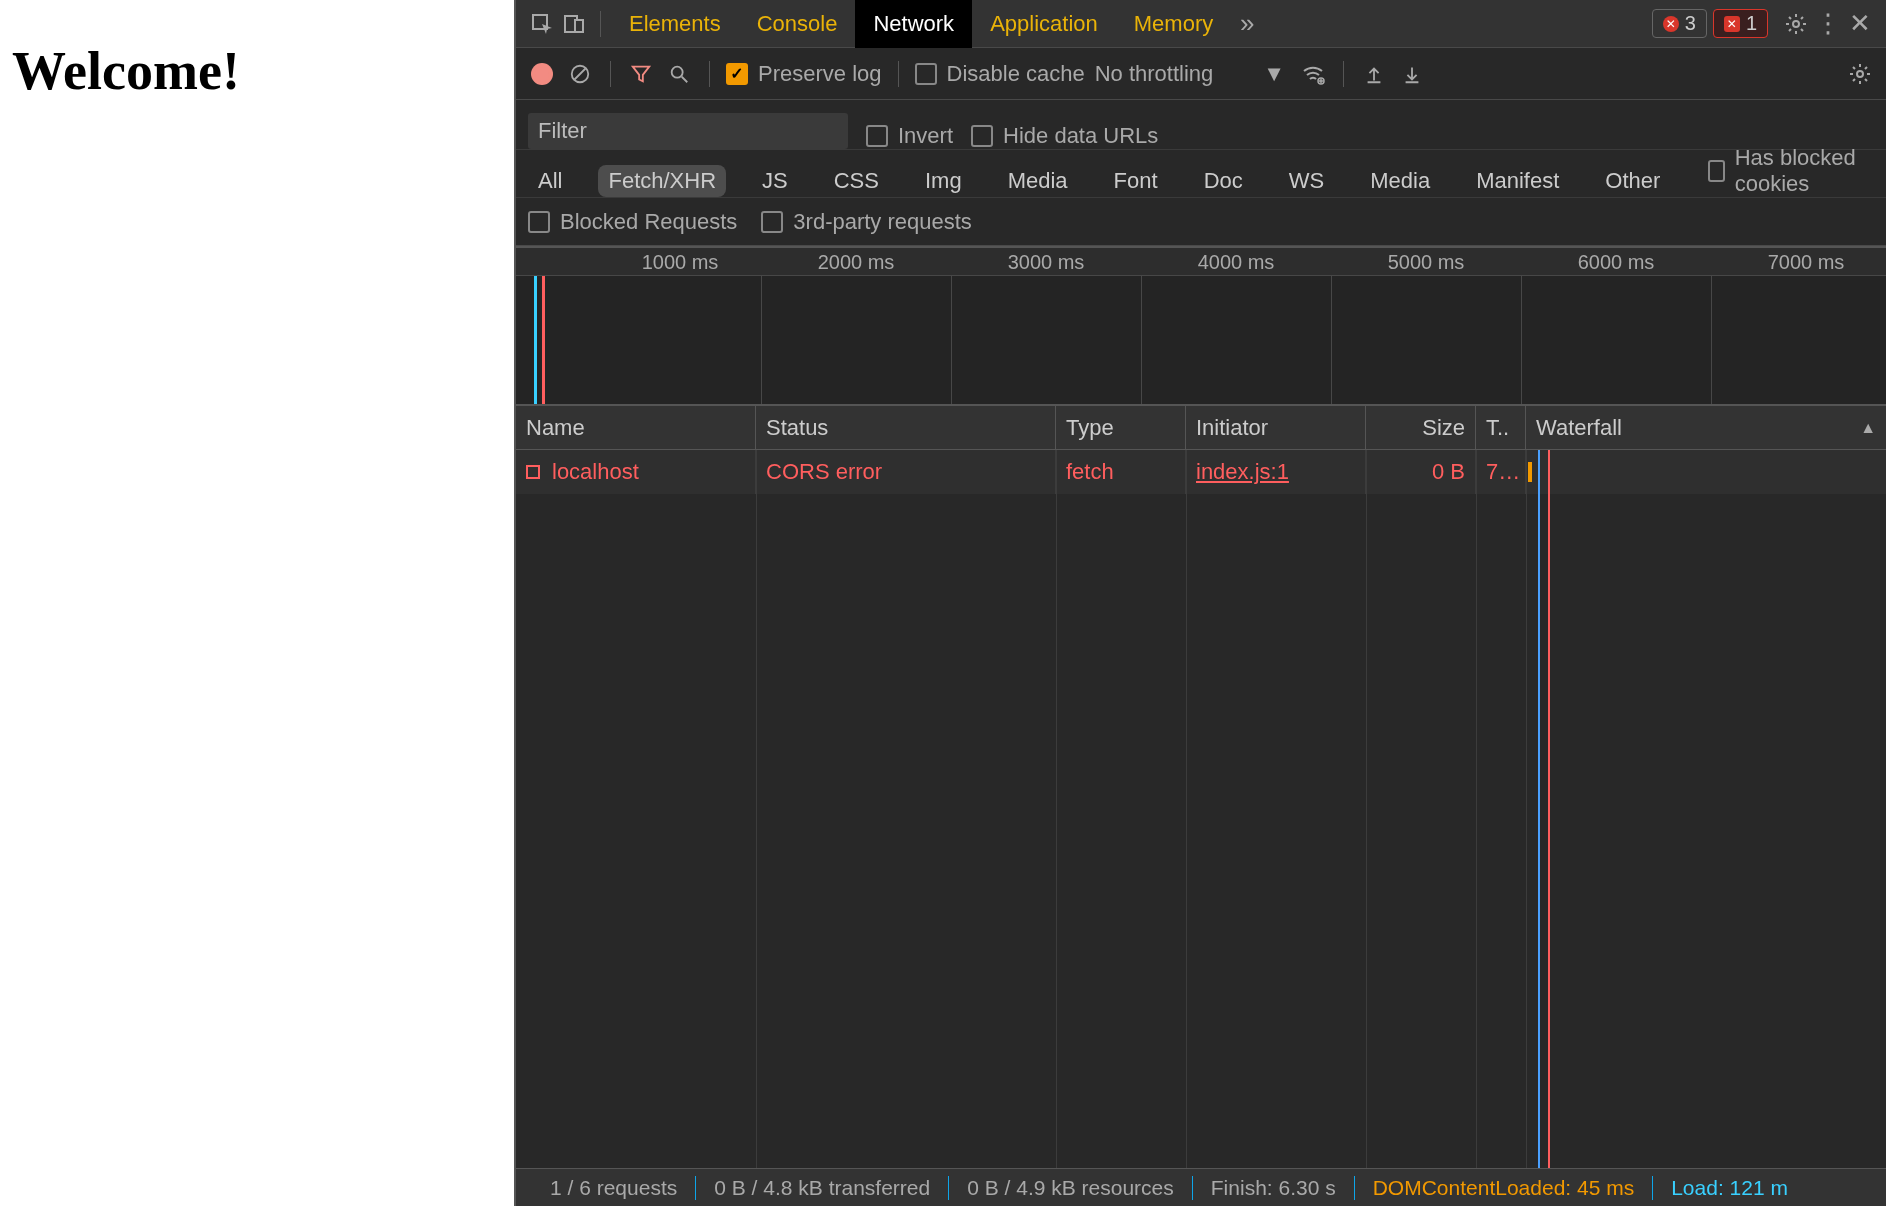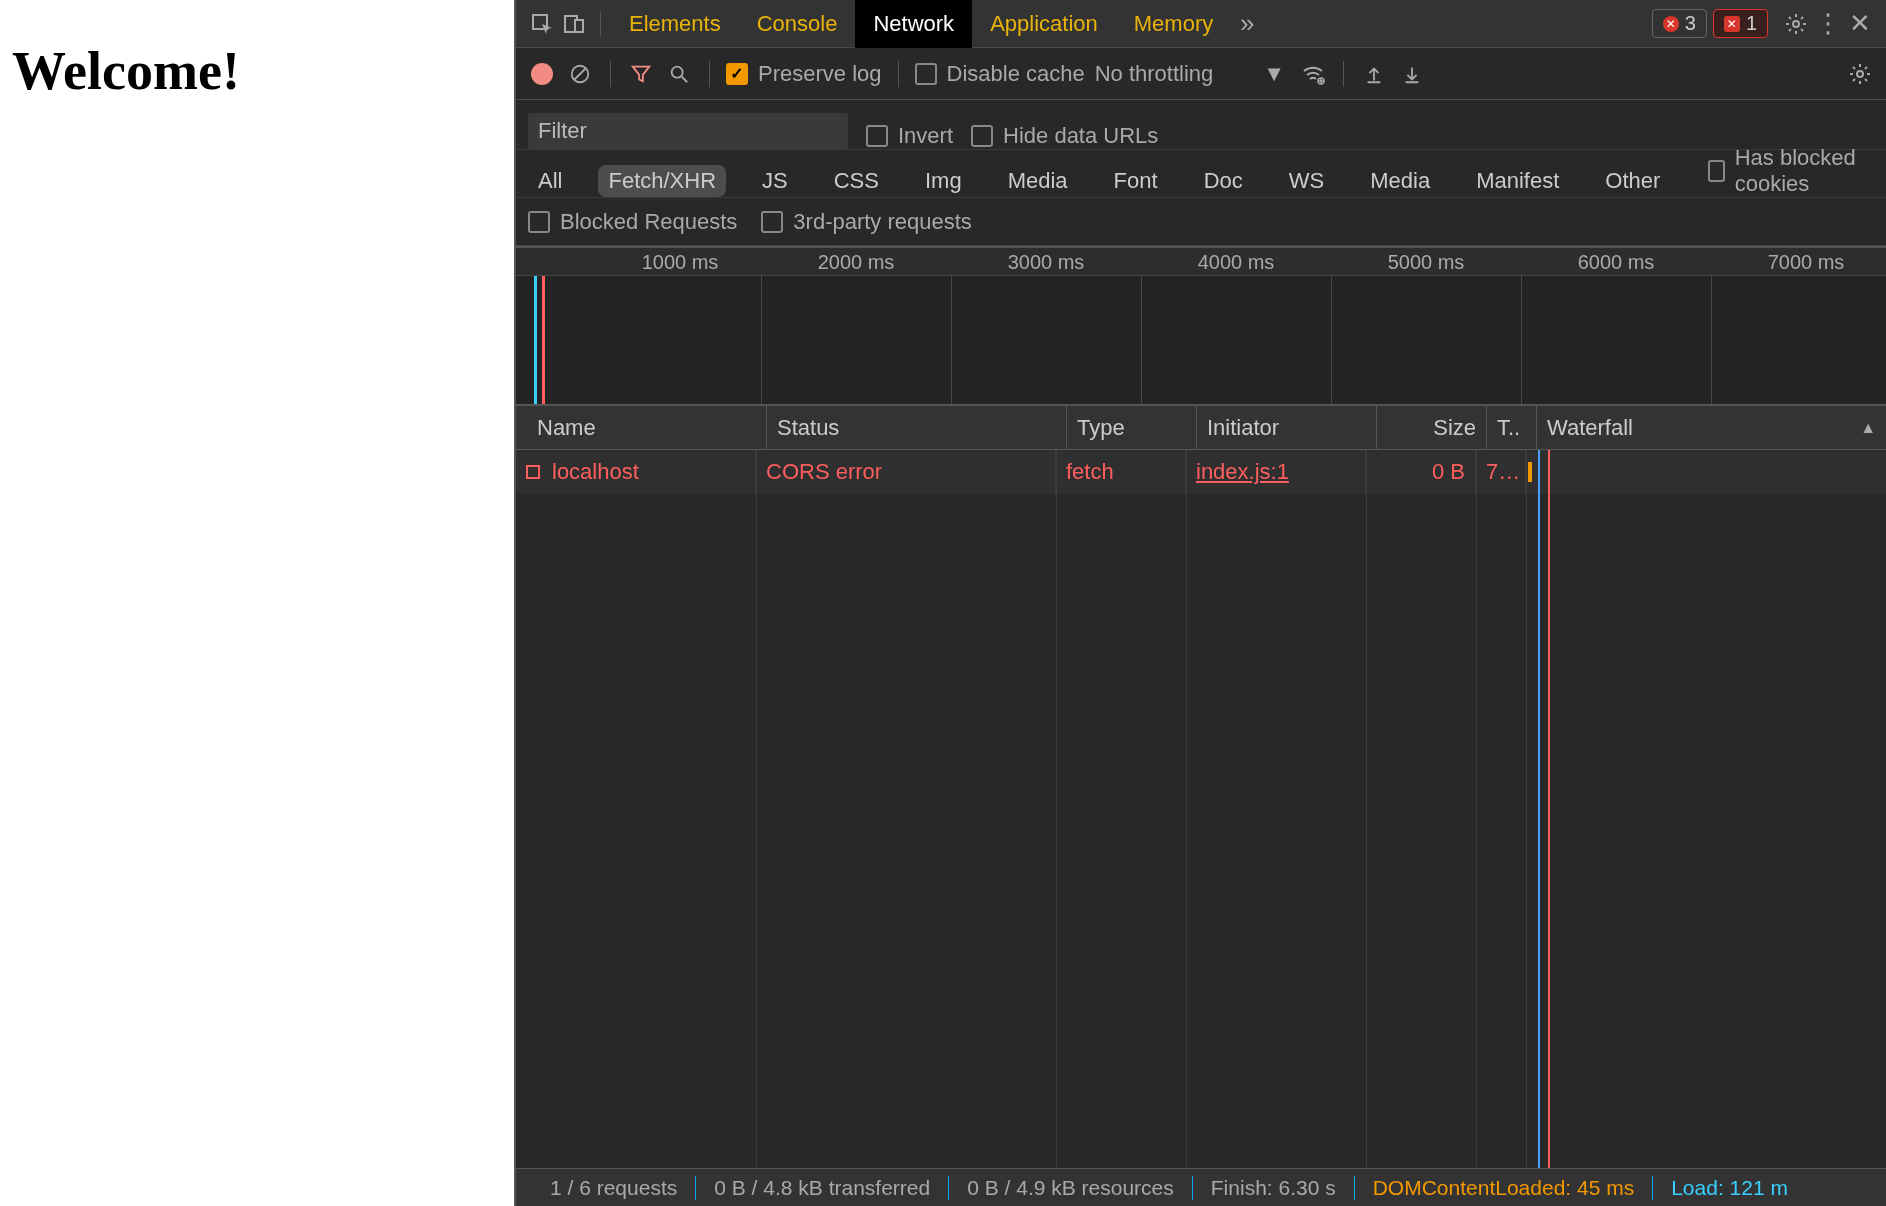--- a/index.html
+++ b/index.html
@@ -52,21 +52,21 @@
 
 
 .timeline { height:160px; background:#242424; border-bottom:2px solid #555; position:relative; overflow:hidden; border-top:2px solid #555; }
 .timeline .ruler { height:28px; background:#2d2d2d; position:relative; border-bottom:1px solid #474747; }
 .timeline .tick { position:absolute; top:0; height:28px; display:flex; align-items:center; justify-content:center; color:#a9a9a9; font-size:20px; transform:translateX(-50%); }
 .timeline .grid { position:absolute; top:28px; bottom:0; width:1px; background:#474747; }
 .timeline .marker-blue { position:absolute; top:28px; bottom:0; width:3px; background:#39d0ff; }
 .timeline .marker-red  { position:absolute; top:28px; bottom:0; width:3px; background:#ff5e5e; }
 
 
-.thead { display:flex; height:44px; background:#333; border-bottom:1px solid #555;padding-left:11px; }
+.thead { display:flex; height:44px; background:#333; border-bottom:1px solid #555; }
 .thead .th { display:flex; align-items:center; padding:0 10px; color:#ccc; border-right:1px solid #555; font-size:22px; }
 .thead .th.last { border-right:none; position:relative; }
 .thead .sortarrow { position:absolute; right:10px; font-size:16px; color:#aaa; }
 
 .col-name { width:240px; }
 .col-status { width:300px; }
 .col-type { width:130px; }
 .col-init { width:180px; }
 .col-size { width:110px; text-align:right; justify-content:flex-end; }
 .col-time { width:50px; }

